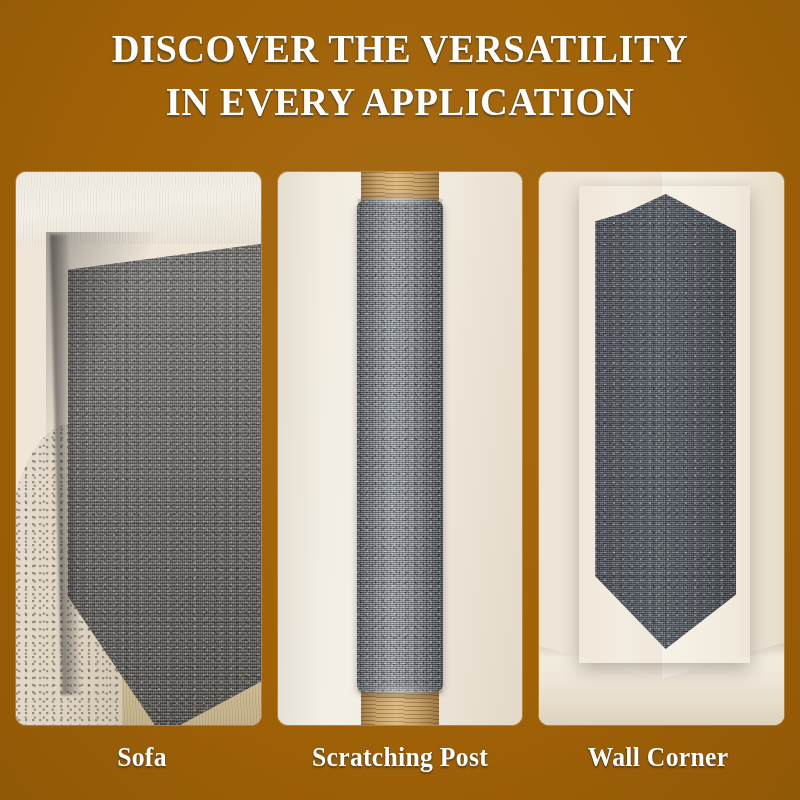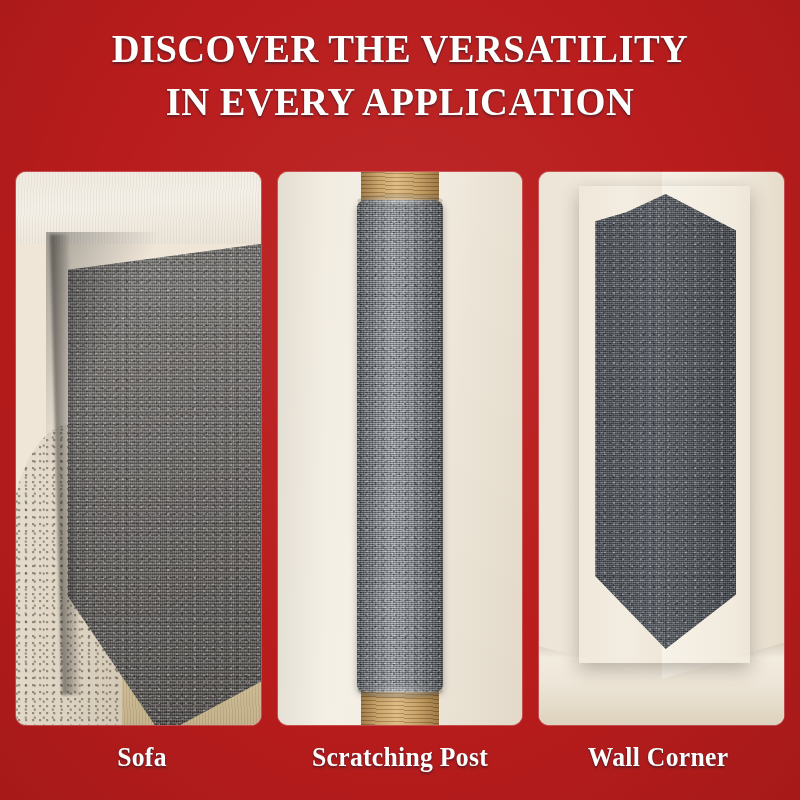--- a/index.html
+++ b/index.html
@@ -8,21 +8,21 @@
     padding: 0;
     background: #ffffff;
   }
   * { box-sizing: border-box; }
 
   .poster {
     position: relative;
     width: 800px;
     height: 800px;
     overflow: hidden;
-    background: #b91c1c;
+    background: #a16207;
     font-family: "Liberation Serif", "DejaVu Serif", serif;
   }
 
   
   .poster::before {
     content: "";
     position: absolute;
     inset: 0;
     background:
       radial-gradient(ellipse at 50% 40%, rgba(255,255,255,0.07) 0%, rgba(0,0,0,0.0) 55%, rgba(0,0,0,0.10) 100%);

